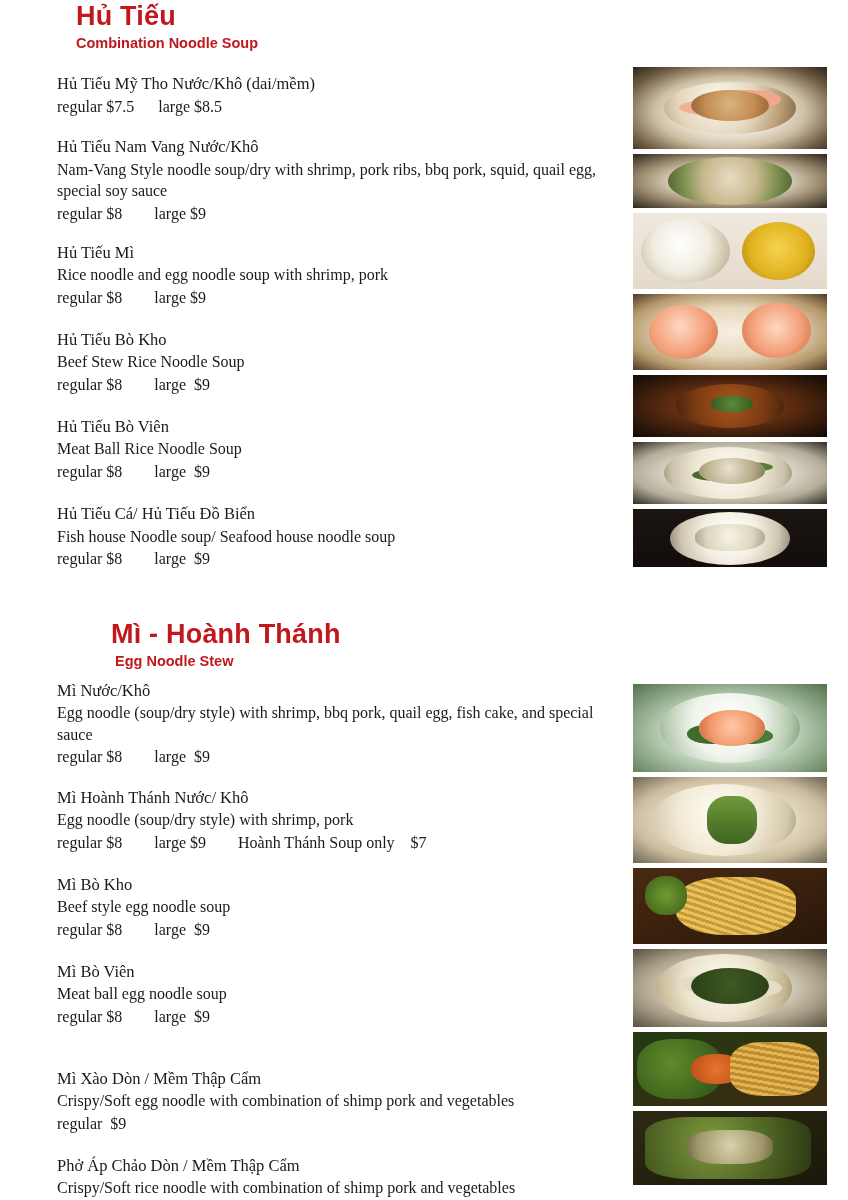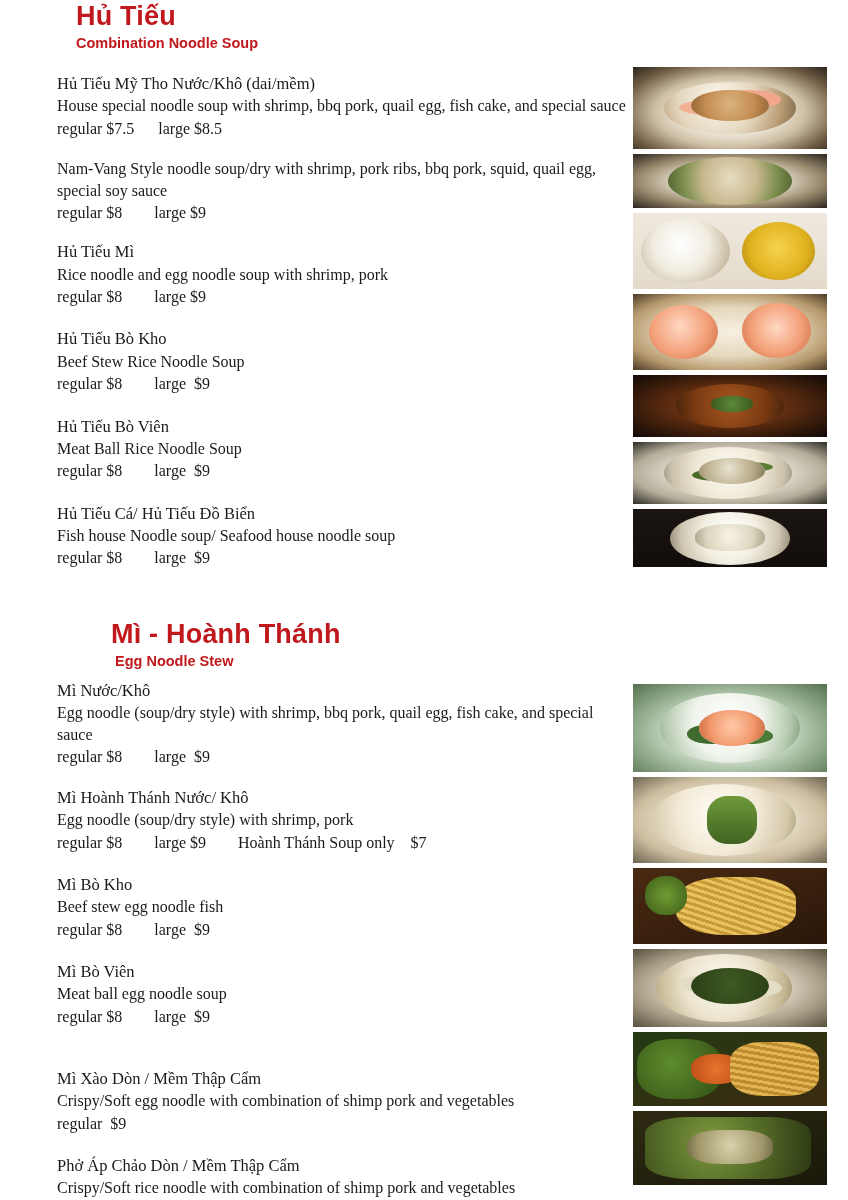--- a/index.html
+++ b/index.html
@@ -168,25 +168,25 @@
 
   <div class="section-head" style="position:absolute; left:76px; top:2px;">
     <div class="section-title">Hủ Tiếu</div>
     <div class="section-sub">Combination Noodle Soup</div>
   </div>
 
   <div class="items" style="top:73px;">
 
     <div class="item">
       <div class="item-name">Hủ Tiếu Mỹ Tho Nước/Khô (dai/mềm)</div>
-      <div class="item-desc">House special noodle soup with shrimp, bbq pork, quail egg, fish cake, and special sauce</div>
       <div class="item-price">regular $7.5      large $8.5</div>
     </div>
 
     <div class="item" style="margin-bottom:17px;">
+      <div class="item-name">Hủ Tiếu Nam Vang Nước/Khô</div>
       <div class="item-desc">Nam-Vang Style noodle soup/dry with shrimp, pork ribs, bbq pork, squid, quail egg, special soy sauce</div>
       <div class="item-price">regular $8        large $9</div>
     </div>
 
     <div class="item" style="margin-bottom:20px;">
       <div class="item-name">Hủ Tiếu Mì</div>
       <div class="item-desc">Rice noodle and egg noodle soup with shrimp, pork</div>
       <div class="item-price">regular $8        large $9</div>
     </div>
 
@@ -234,21 +234,21 @@
     </div>
 
     <div class="item" style="margin-bottom:20px;">
       <div class="item-name">Mì Hoành Thánh Nước/ Khô</div>
       <div class="item-desc">Egg noodle (soup/dry style) with shrimp, pork</div>
       <div class="item-price">regular $8        large $9        Hoành Thánh Soup only    $7</div>
     </div>
 
     <div class="item" style="margin-bottom:20px;">
       <div class="item-name">Mì Bò Kho</div>
-      <div class="item-desc">Beef stew egg noodle fish</div>
+      <div class="item-desc">Beef style egg noodle soup</div>
       <div class="item-price">regular $8        large  $9</div>
     </div>
 
     <div class="item" style="margin-bottom:20px;">
       <div class="item-name">Mì Bò Viên</div>
       <div class="item-desc">Meat ball egg noodle soup</div>
       <div class="item-price">regular $8        large  $9</div>
     </div>
 
     <div class="item" style="margin-bottom:20px;margin-top:40px;">

